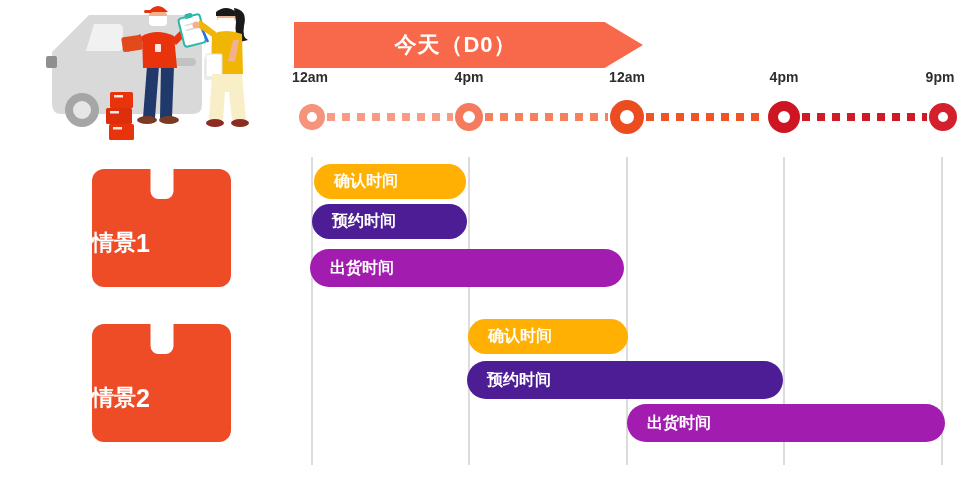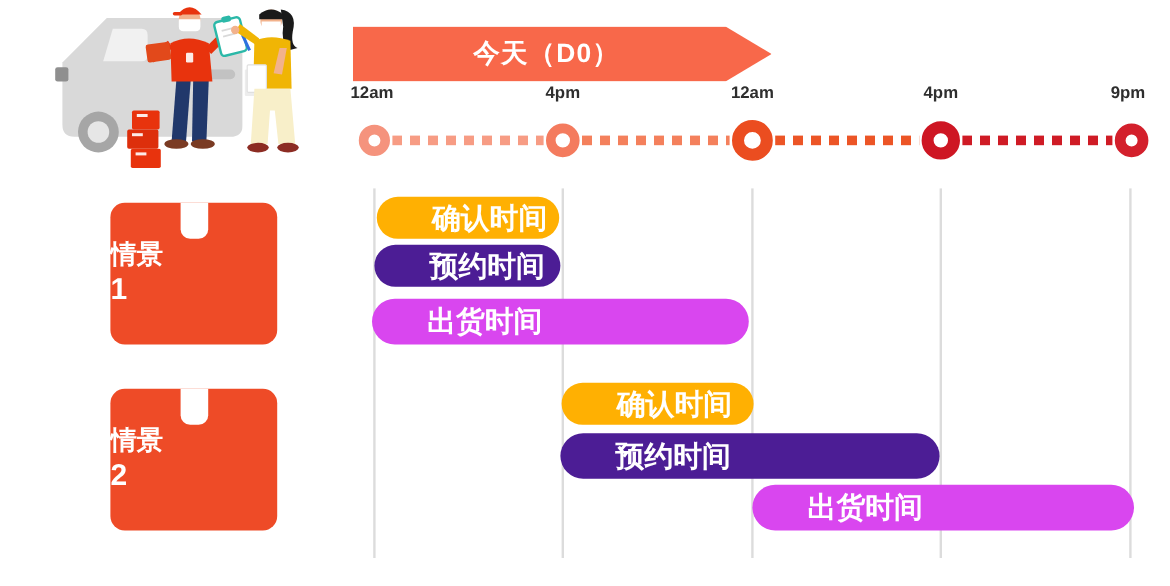--- a/index.html
+++ b/index.html
@@ -33,34 +33,34 @@
   .c1{left:441px;width:123px;background:repeating-linear-gradient(to right,#F4805C 0 8px,transparent 8px 15px);}
   .c2{left:602px;width:120px;background:repeating-linear-gradient(to right,#EC5526 0 8px,transparent 8px 15px);}
   .c3{left:758px;width:125px;background:repeating-linear-gradient(to right,#CF1B25 0 8px,transparent 8px 15px);}
 
   
   .grid{position:absolute;top:157px;height:308px;width:2px;background:#DCDCDC;}
   .g0{left:267px}.g1{left:424px}.g2{left:582px}.g3{left:739px}.g4{left:897px}
 
   
   .sbox{position:absolute;left:48px;width:139px;height:118px;background:#EE4B27;border-radius:12px;
-        display:flex;flex-direction:column;align-items:flex-start;justify-content:flex-start;
+        display:flex;flex-direction:row;align-items:center;justify-content:flex-start;
         padding-top:30px;box-sizing:border-box;color:#ffffff;}
   .sbox .notch{position:absolute;top:0;left:50%;transform:translateX(-50%);width:23px;height:30px;
         background:#ffffff;border-radius:0 0 8px 8px;}
   .sbox .stitle{font-size:22px;font-weight:bold;line-height:1.2;}
   .sbox .snum{font-size:25px;font-weight:bold;line-height:1.3;}
   .sbox1{top:169px}.sbox2{top:324px}
 
   
-  .bar{position:absolute;color:#ffffff;font-weight:bold;font-size:24px;
-       display:flex;align-items:center;padding-left:46px;box-sizing:border-box;white-space:nowrap;}
+  .bar{position:absolute;color:#ffffff;font-weight:bold;font-size:16px;
+       display:flex;align-items:center;padding-left:20px;box-sizing:border-box;white-space:nowrap;}
   .bar-yellow{background:#FFB002;}
   .bar-green{background:#4c1d95;}
-  .bar-navy{background:#d946ef;}
+  .bar-navy{background:#a21caf;}
   .b1y{left:270px;top:164px;width:152px;height:35px;border-radius:18px;}
   .b1g{left:268px;top:204px;width:155px;height:35px;border-radius:18px;}
   .b1n{left:266px;top:249px;width:314px;height:38px;border-radius:19px;}
   .b2y{left:424px;top:319px;width:160px;height:35px;border-radius:18px;}
   .b2g{left:423px;top:361px;width:316px;height:38px;border-radius:19px;}
   .b2n{left:583px;top:404px;width:318px;height:38px;border-radius:19px;}
 </style>
 </head>
 <body>
 

